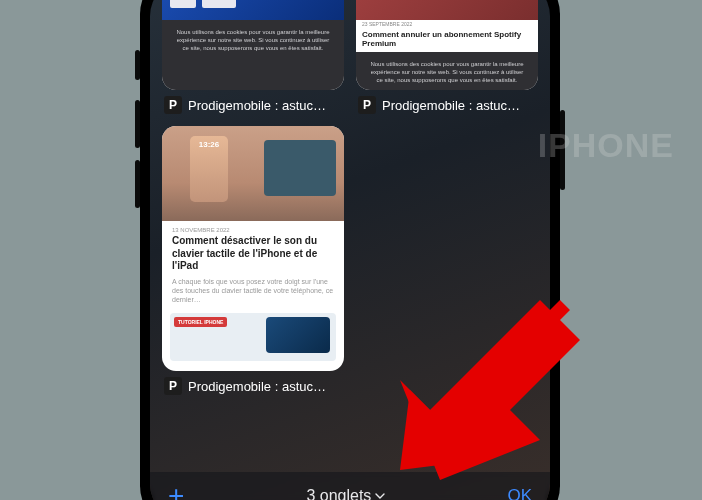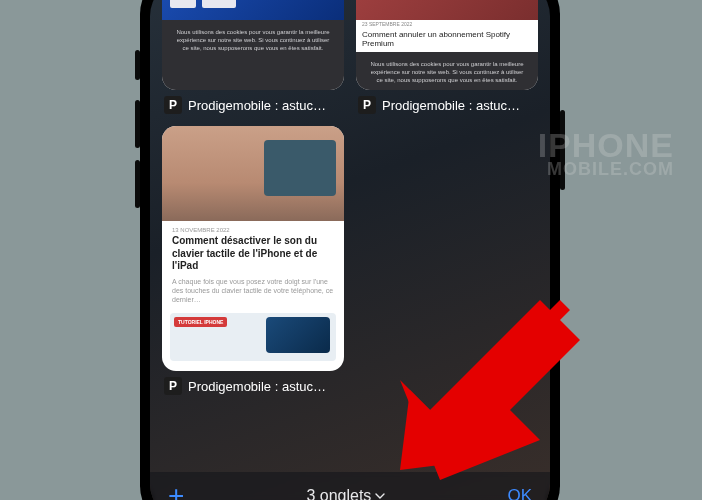--- a/index.html
+++ b/index.html
@@ -87,21 +87,21 @@
     text-align: center;
   }
   .hero2 {
     height: 40px;
     background: linear-gradient(135deg,#a04040,#7a2e2e);
   }
   .thumb2-art {
     height: 8px; background:#fff; color:#888; font-size:5px; padding:1px 6px;
   }
   .thumb2-title {
-    font-size: 8px; font-weight:400; color:#222; padding: 2px 6px 4px;
+    font-size: 8px; font-weight:700; color:#222; padding: 2px 6px 4px;
   }
   .thumb3-top {
     height: 95px;
     background: linear-gradient(180deg,#caa088 0%,#b88a72 60%,#8a6a5a 100%);
     position: relative;
   }
   .thumb3-top .lock {
     position:absolute; left:28px; top:10px;
     width:38px; height:66px;
     background: linear-gradient(180deg,#e6b896,#c2947a);
@@ -212,20 +212,23 @@
       </div>
 
       <div class="tab-card">
         <div class="tab-thumb tall">
           <div class="close-x">
             <svg viewBox="0 0 10 10" width="10" height="10">
                 <path d="M1 1 L9 9 M9 1 L1 9" stroke="#ddd" stroke-width="1.6" stroke-linecap="round"></path>
               </svg>
           </div>
           <div class="thumb3-top">
+            <div class="lock">
+              <span>13:26</span>
+            </div>
             <div class="right-img"></div>
           </div>
           <div class="thumb3-date">13 NOVEMBRE 2022</div>
           <div class="thumb3-title">Comment désactiver le son du clavier tactile de l'iPhone et de l'iPad</div>
           <div class="thumb3-body">A chaque fois que vous posez votre doigt sur l'une des touches du clavier tactile de votre téléphone, ce dernier…</div>
           <div class="thumb3-bottom">
             <div class="tag">TUTORIEL IPHONE</div>
             <div class="ph"></div>
           </div>
         </div>
@@ -246,21 +249,20 @@
           </svg>
       </div>
       <div class="ok-btn">OK</div>
     </div>
 
   </div>
 </div>
 
 <div class="watermark">
   <div class="l1">IPHONE</div>
-  <div class="l2">MOBILE.COM</div>
 </div>
 
 <svg class="arrow" viewBox="0 0 190 190">
   <defs></defs>
   <polygon points="150,10 190,50 120,120 150,150 50,190 10,90 40,120 110,50" fill="#e40000" transform="rotate(0 95 95)"></polygon>
 
   <g>
     <polygon points="170,20 190,40 90,140 120,170 20,185 5,85 35,115 135,15" fill="#e40000" opacity="0"></polygon>
   </g>
   <g>

